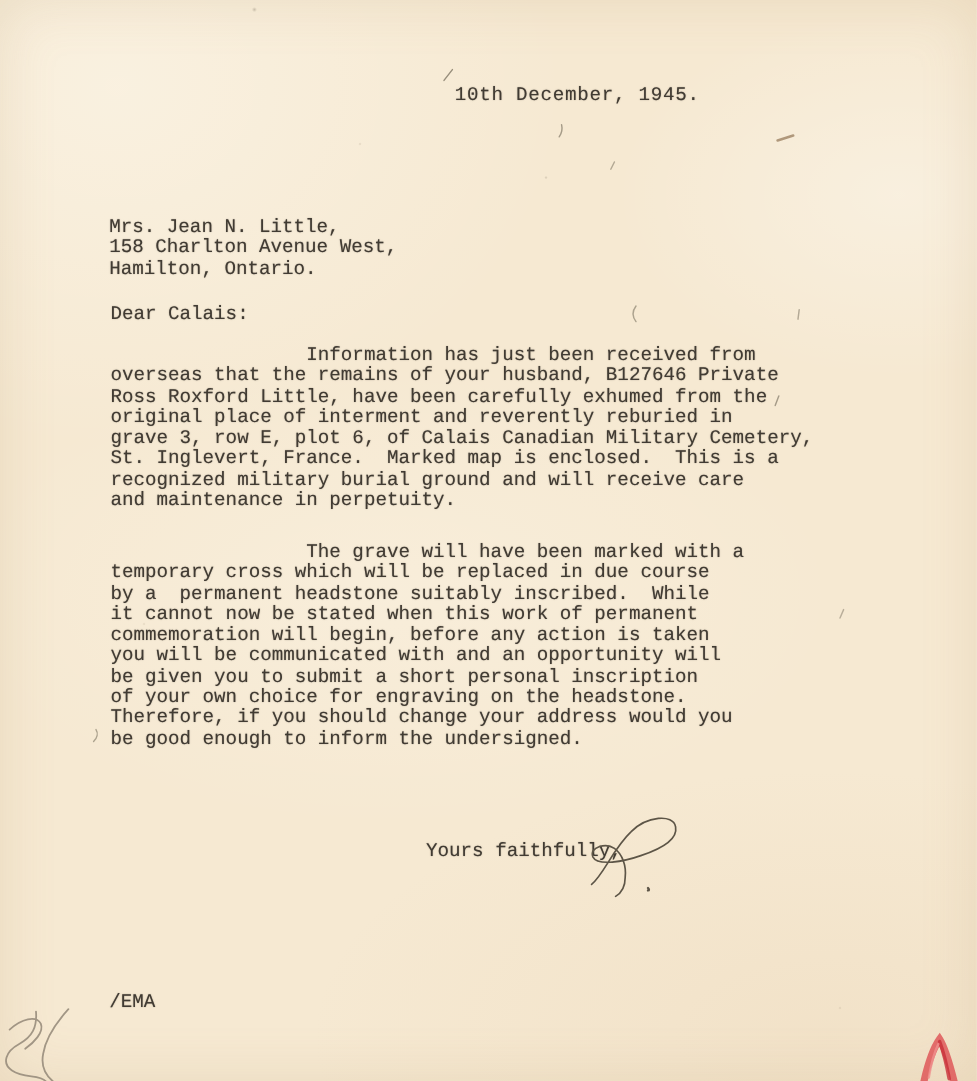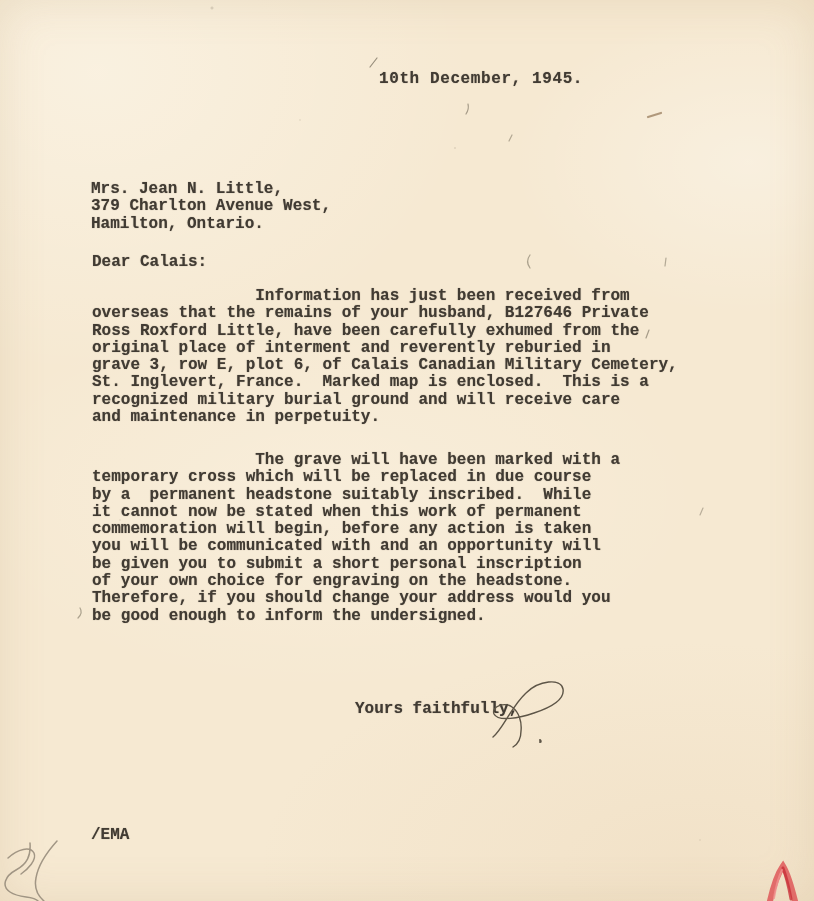--- a/index.html
+++ b/index.html
@@ -27,21 +27,21 @@
       radial-gradient(circle 2px at 300px 120px, rgba(150,135,110,0.25), transparent 70%),
       radial-gradient(circle 2px at 120px 520px, rgba(150,135,110,0.22), transparent 70%),
       radial-gradient(circle 2px at 700px 840px, rgba(140,125,105,0.22), transparent 70%);
     pointer-events: none;
   }
   .txt {
     position: absolute;
     white-space: pre;
     font-size: 16px;
     line-height: 17.3px;
-    font-weight: 700;
+    font-weight: 400;
     color: #413b33;
     text-shadow: 0 0 1px rgba(62,54,44,0.55);
     letter-spacing: 0;
   }
   .date       { left: 379px; top: 71px;  letter-spacing: 0.6px; }
   .address    { left: 91px;  top: 181px; }
   .salutation { left: 92px;  top: 254px; }
   .p1         { left: 92px;  top: 288px; }
   .p2         { left: 92px;  top: 452px; }
   .closing    { left: 355px; top: 665px; margin-top: 36px; }
@@ -52,21 +52,21 @@
 </head>
 <body>
 
 <div class="page">
 
   <div class="texture"></div>
 
   <div class="txt date">10th December, 1945.</div>
 
   <div class="txt address">Mrs. Jean N. Little,
-379 Charlton Avenue West,
+158 Charlton Avenue West,
 Hamilton, Ontario.</div>
 
   <div class="txt salutation">Dear Calais:</div>
 
   <div class="txt p1">                 Information has just been received from
 overseas that the remains of your husband, B127646 Private
 Ross Roxford Little, have been carefully exhumed from the
 original place of interment and reverently reburied in
 grave 3, row E, plot 6, of Calais Canadian Military Cemetery,
 St. Inglevert, France.  Marked map is enclosed.  This is a

